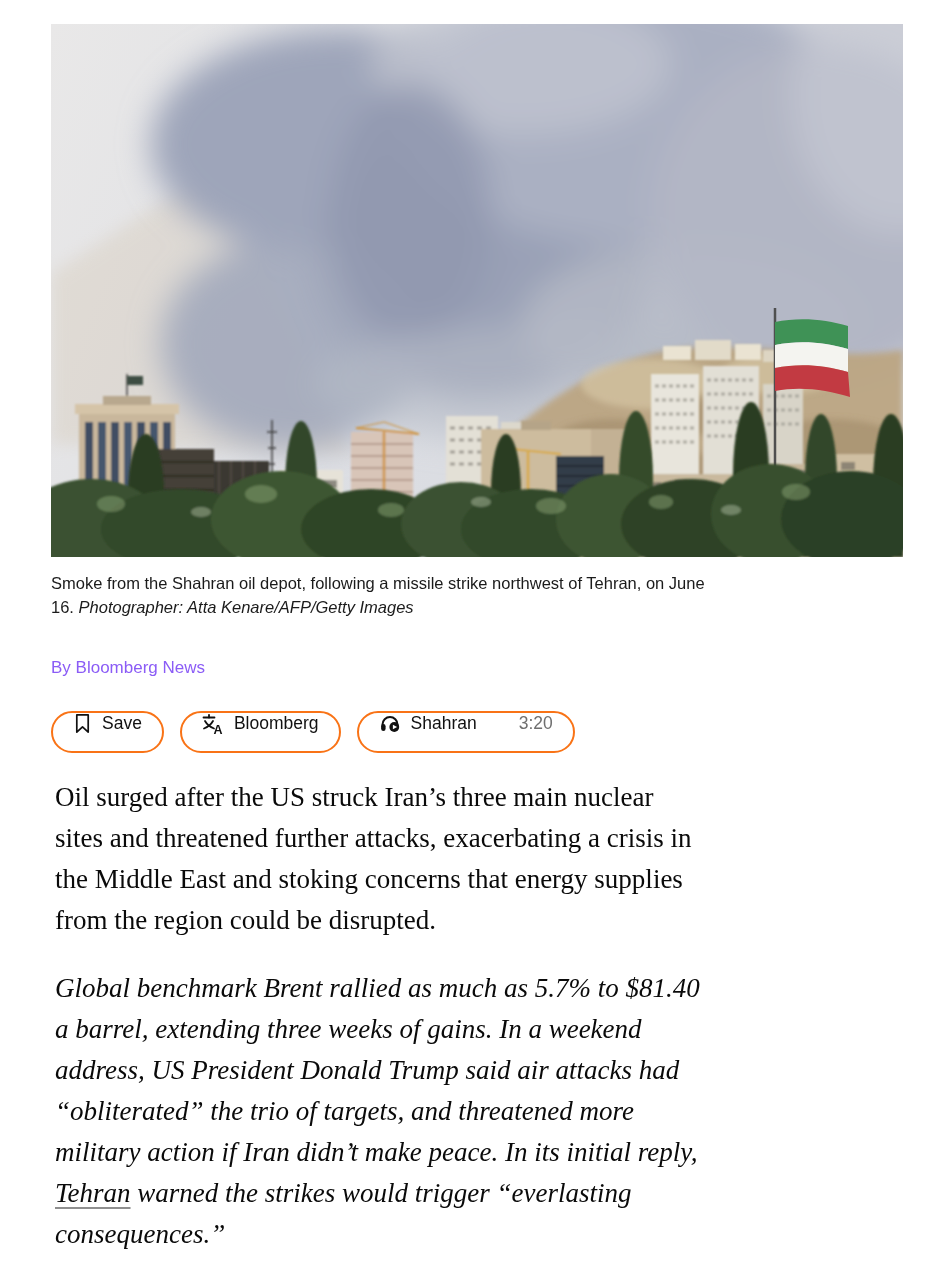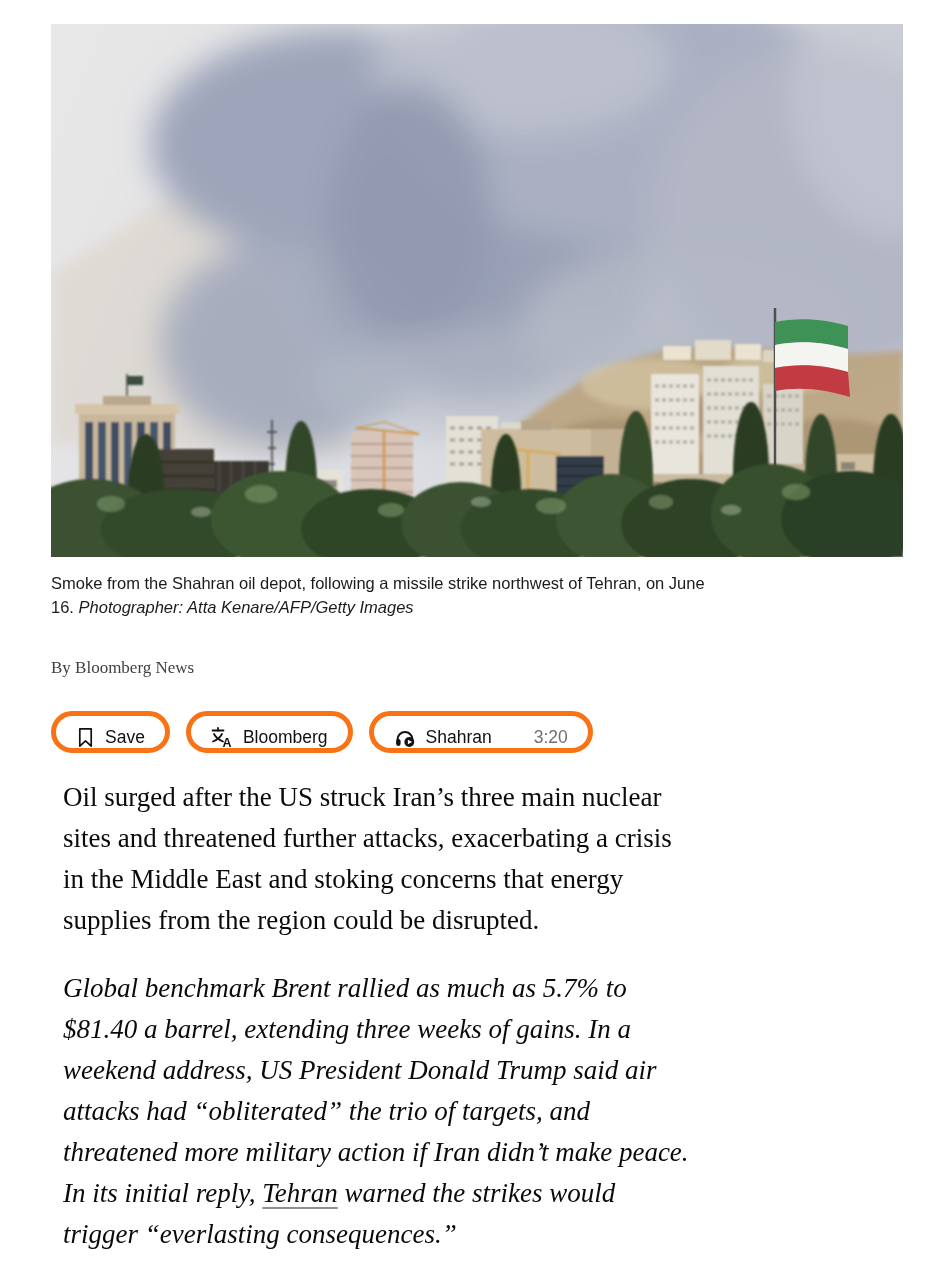--- a/index.html
+++ b/index.html
@@ -5,34 +5,34 @@
   * { box-sizing: border-box; }
   body { margin:0; background:#ffffff; color:#111; font-family:"Liberation Sans", sans-serif; }
   .page { width:733px; padding:24px 24px 20px 51px; }
 
   .hero { width:852px; }
   .hero svg { display:block; width:852px; height:533px; background:#e3e4e7; }
 
   .caption { margin-top:15px; font-size:16.5px; line-height:1.45; color:#1b1b1b; max-width:852px; }
   .caption .credit { font-style:italic; }
 
-  .byline { margin-top:38px; font-size:17px; color:#404040;font-family:Liberation Serif, serif; }
+  .byline { margin-top:38px; font-size:17px; color:#8b5cf6; }
   .timestamp { margin-top:7px; font-size:17px; color:#6f6f6f; }
 
   .actions { margin-top:33px; display:flex; gap:16px; }
   .pill {
-    display:inline-flex; align-items:flex-end; gap:10px; height:42px; padding:0 20px;
-    border:5px solid #f97316; border-radius:21px; background:#fff;
+    display:inline-flex; align-items:flex-start; gap:10px; height:42px; padding:0 20px;
+    border:2px solid #f97316; border-radius:21px; background:#fff;
     font-family:"Liberation Sans", sans-serif; font-size:17.5px; color:#111; cursor:pointer;
   }
   .pill svg { flex:0 0 auto; }
   .pill .dur { color:#6f6f6f;margin-left:32px; }
 
   .article-body { margin-top:24px; font-family:"Liberation Serif", serif; font-size:27px; line-height:41px; color:#0a0a0a; max-width:852px; }
-  .article-body p { margin:12px; }
+  .article-body p { margin:4px; }
   .article-body p + p { margin-top:27px;font-style:italic; }
   .article-body a { color:inherit; text-decoration:underline; text-decoration-color:#8f8f8f; text-underline-offset:5px; text-decoration-thickness:1.5px; }
 </style>
 </head>
 <body>
 
 <main class="page">
 
   <figure class="hero" style="margin:0">
     <svg viewBox="0 0 852 533" role="img" xmlns="http://www.w3.org/2000/svg" aria-label="Smoke plume rising over the Tehran skyline with an Iranian flag on a tall pole, mountains behind">

